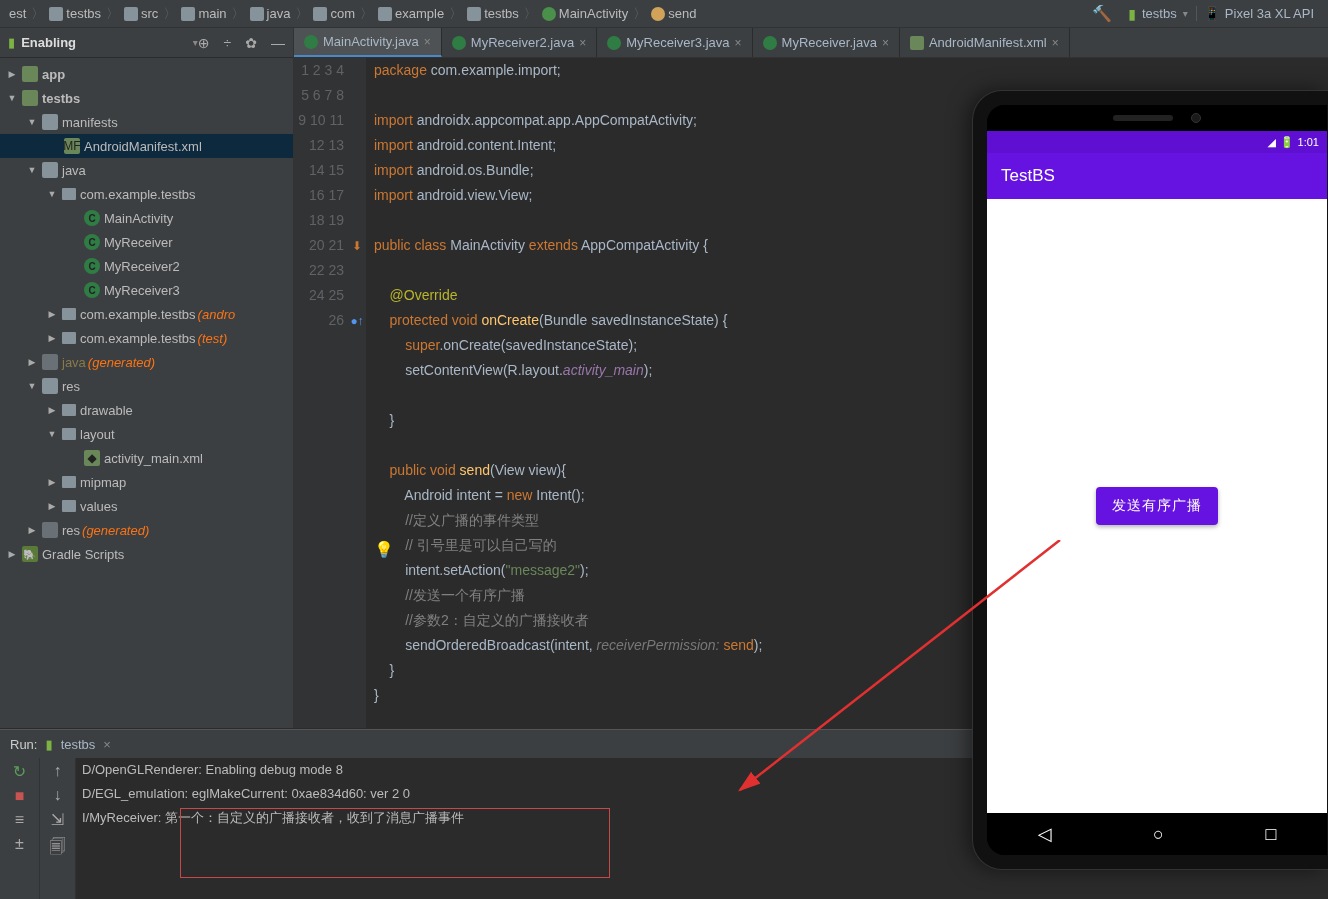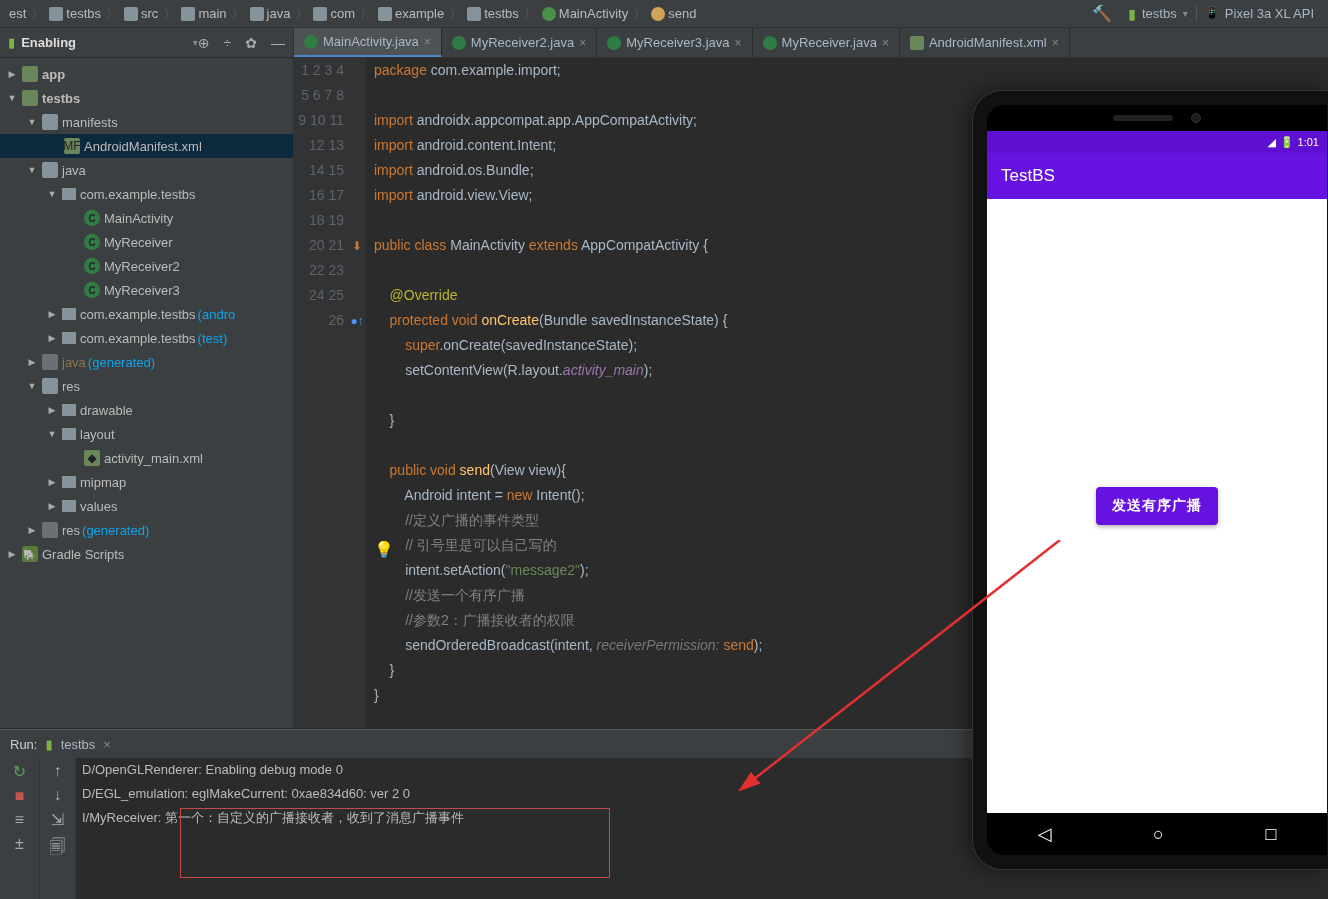--- a/index.html
+++ b/index.html
@@ -38,21 +38,21 @@
 .tree-row.selected { background: #0d293e; color: #fff; }
 .tree-row .arrow { width: 12px; color: #aaa; font-size: 9px; display: inline-block; text-align: center; }
 .tree-row .icon { width: 16px; height: 16px; margin: 0 4px; display: inline-flex; align-items: center; justify-content: center; font-size: 10px; border-radius: 2px; }
 .icon.mod { background: #6a8759; }
 .icon.folder-i { background: #87939a; }
 .icon.folder-closed { width:14px; height:12px; background:#87939a; border-radius:1px; }
 .icon.class-i { background: #2f7d44; border-radius: 50%; color: #222; font-weight: bold; }
 .icon.xml { background: #6a8759; font-size: 12px; color: #222; }
 .tree-row .label { color: #bbb; }
 .tree-row.bold .label { font-weight: bold; }
-.tree-row .dim { color: #0ea5e9; margin-left: 2px; }
+.tree-row .dim { color: #f97316; margin-left: 2px; font-style: italic; }
 
 
 .editor-area { flex: 1; display: flex; flex-direction: column; background: #2b2b2b; position: relative; }
 .tabs { height: 30px; background: #3c3f41; display: flex; align-items: center; border-bottom: 1px solid #323232; }
 .tab { display: flex; align-items: center; padding: 0 10px; height: 100%; gap: 5px; border-right: 1px solid #2b2b2b; }
 .tab.active { background: #4e5254; border-bottom: 2px solid #4a88c7; }
 .tab .tab-icon { width: 14px; height: 14px; border-radius: 50%; display: inline-block; }
 .tab-icon.c { background: #2f7d44; }
 .tab-icon.x { background: #6a8759; border-radius: 2px; }
 .tab .close { color: #888; font-size: 12px; }
@@ -88,21 +88,21 @@
 
 
 .phone { position: absolute; right: 0; top: 90px; width: 356px; height: 780px; background: #111; border-radius: 30px 0 0 30px; padding: 14px 0 0 14px; box-shadow: -4px 0 20px rgba(0,0,0,.5); border: 1px solid #333; border-right: none;}
 .phone-inner { width: 340px; height: 750px; background: #000; border-radius: 18px 0 0 18px; overflow: hidden; display: flex; flex-direction: column; }
 .notch-bar { height: 26px; background: #000; display: flex; justify-content: center; align-items: center; }
 .notch-bar .speaker { width: 60px; height: 6px; background: #222; border-radius: 3px; }
 .notch-bar .cam { width: 10px; height: 10px; background: #1a1a1a; border-radius: 50%; margin-left: 18px; border:1px solid #333;}
 .status-bar { height: 22px; background: #5e0fd1; color: #fff; display: flex; justify-content: flex-end; align-items: center; padding: 0 8px; font-size: 11px; gap: 4px; }
 .app-bar { height: 46px; background: #6612e0; color: #fff; display: flex; align-items: center; padding: 0 14px; font-size: 17px; font-weight: 500; }
 .phone-content { flex: 1; background: #fff; display: flex; align-items: center; justify-content: center; }
-.phone-btn { background: #6612e0; color: #fff; padding: 10px 16px; border-radius: 4px; font-size: 14px; box-shadow: 0 2px 4px rgba(0,0,0,.3); letter-spacing: 1px; font-weight: bold; }
+.phone-btn { background: #6612e0; color: #fff; padding: 10px 16px; border-radius: 4px; font-size: 14px; box-shadow: 0 2px 4px rgba(0,0,0,.3); letter-spacing: 1px; }
 .nav-bar { height: 42px; background: #000; display: flex; justify-content: space-around; align-items: center; color: #fff; font-size: 18px; }
 
 
 .arrow-svg { position: absolute; left: 720px; top: 540px; width: 360px; height: 280px; pointer-events: none; }
 </style>
 </head>
 <body>
 
 <div class="breadcrumb-bar">
   <span class="crumb">
@@ -362,21 +362,21 @@
         <span>setContentView(R.layout.</span><span class="it">activity_main</span><span>);</span>
 
     <span>}</span>
 
     <span class="kw">public void </span><span class="fn">send</span><span>(View view){</span>
         <span>Android intent = </span><span class="kw">new </span><span>Intent();</span>
         <span class="com">//定义广播的事件类型</span>
         <span class="com">// 引号里是可以自己写的</span>
         <span>intent.setAction(</span><span class="str">"message2"</span><span>);</span>
         <span class="com">//发送一个有序广播</span>
-        <span class="com">//参数2：广播接收者的权限</span>
+        <span class="com">//参数2：自定义的广播接收者</span>
         <span>sendOrderedBroadcast(intent, </span><span class="hint">receiverPermission: </span><span class="kw">send</span><span>);</span>
     <span>}</span>
 <span>}</span></div>
     </div>
     <span class="bulb">💡</span>
   </div>
 </div>
 
 <div class="bottom">
   <div class="bottom-header">
@@ -392,21 +392,21 @@
       <span>≡</span>
       <span>±</span>
     </div>
     <div class="bottom-tools2">
       <span>↑</span>
       <span>↓</span>
       <span>⇲</span>
       <span>🗐</span>
     </div>
     <div class="console">
-      <div class="l">D/OpenGLRenderer: Enabling debug mode 0</div>
+      <div class="l">D/OpenGLRenderer: Enabling debug mode 8</div>
       <div class="l">D/EGL_emulation: eglMakeCurrent: 0xae834d60: ver 2 0</div>
       <div class="l">I/MyReceiver: 第一个：自定义的广播接收者，收到了消息广播事件</div>
       <div class="hl-box" style="left:104px; top:50px; width:430px; height:70px;"></div>
     </div>
   </div>
 </div>
 
 <div class="phone">
   <div class="phone-inner">
     <div class="notch-bar">

